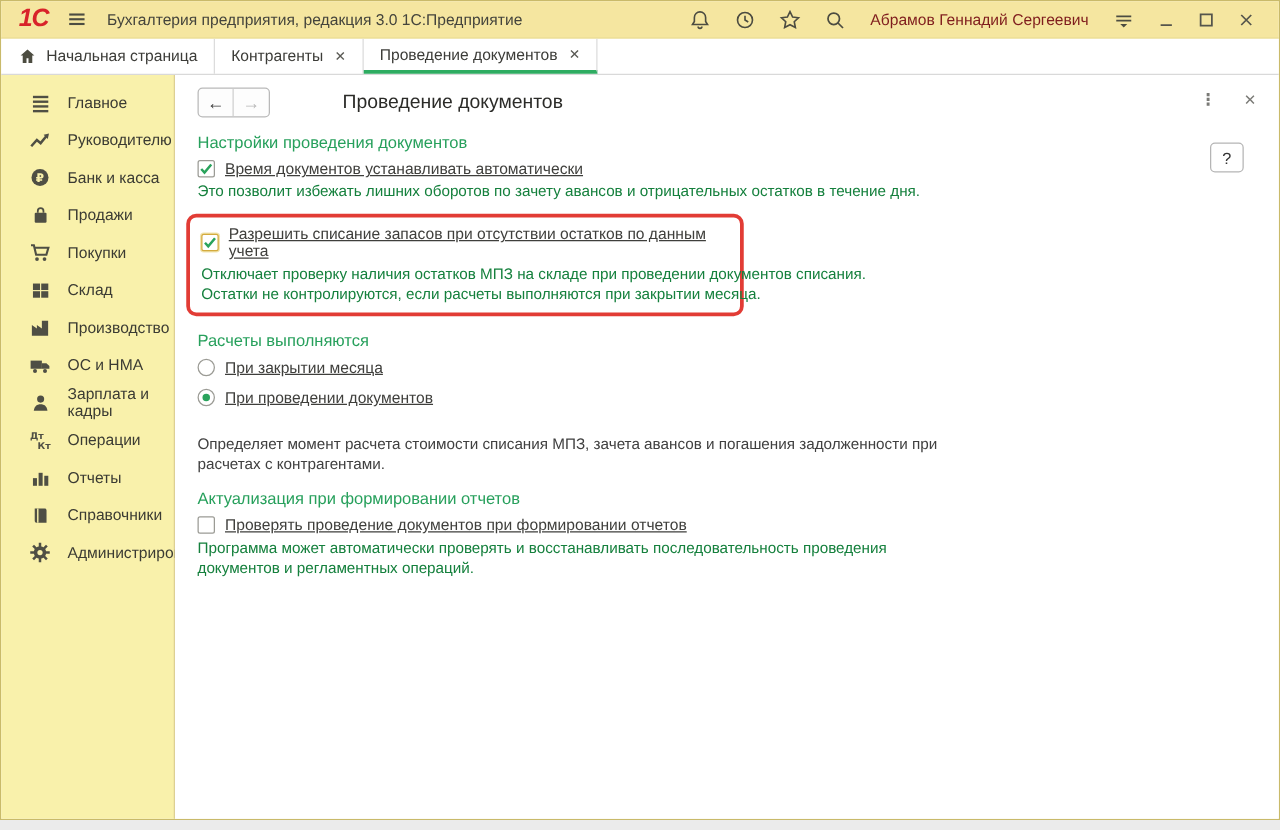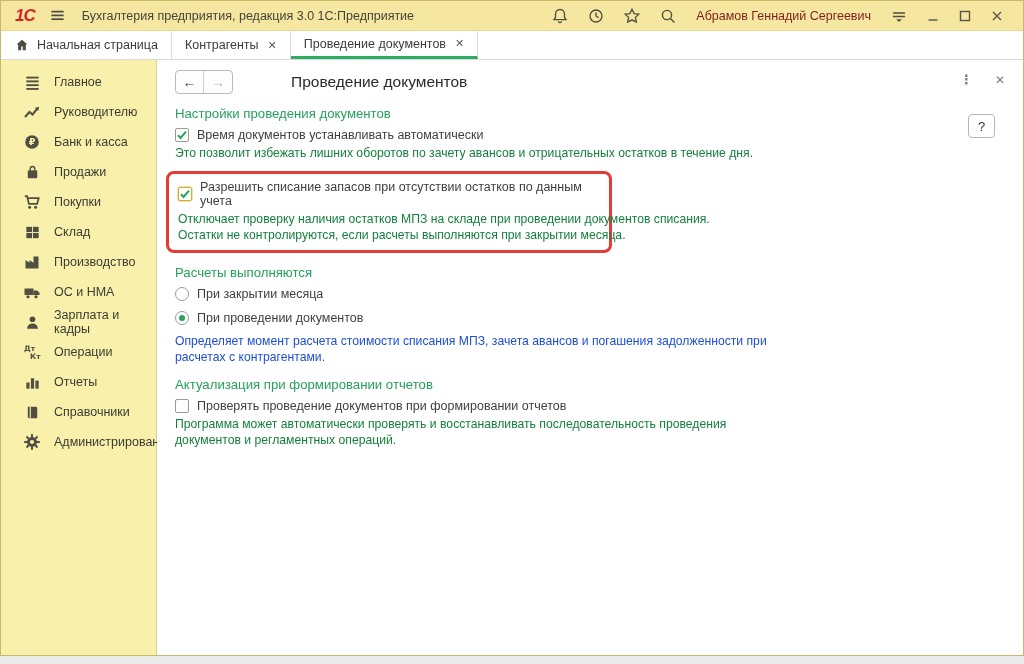--- a/index.html
+++ b/index.html
@@ -15,21 +15,21 @@
     position:absolute; left:0; top:0; width:1024px; height:656px;
     border:1px solid #c9ba6a;
     display:flex; flex-direction:column;
     background:#fff;
   }
   
   .titlebar {
     height:30px; background:#f5e6a0; border-bottom:1px solid #e7d98f;
     display:flex; align-items:center; padding:0 10px 0 14px; flex:0 0 auto;
   }
-  .logo { color:#d8232a; font-weight:bold; font-style:italic; font-size:17px; letter-spacing:-1px; margin-right:14px; cursor:default;}
+  .logo { color:#d8232a; font-weight:bold; font-style:italic; font-size:20px; letter-spacing:-1px; margin-right:14px; cursor:default;}
   .tb-icon { width:18px; height:18px; display:inline-flex; align-items:center; justify-content:center; margin:0 9px; flex:0 0 auto;}
   .tb-icon svg { display:block; }
   .tb-title { margin-left:6px; color:#44443c; white-space:nowrap; }
   .tb-spacer { flex:1; }
   .tb-user { color:#7f1d1d; margin:0 10px; white-space:nowrap; }
   .winctl { margin:0 7px; }
   
   .tabbar {
     height:29px; background:#ffffff; border-bottom:1px solid #d9d9d9;
     display:flex; align-items:stretch; flex:0 0 auto;
@@ -37,21 +37,21 @@
   .tab {
     display:flex; align-items:center; gap:7px; padding:0 13px;
     border-right:1px solid #dcdcdc; color:#3c3c38; white-space:nowrap;
     position:relative; cursor:default;
   }
   .tab.active { border-bottom:3px solid #2eac61; }
   .tab .tclose { color:#5a5a55; font-size:11px; margin-left:2px; }
   
   .main { flex:1; display:flex; min-height:0; }
   .sidebar {
-    width:156px; flex:0 0 auto; background:#f9f1ab; border-right:1px solid #ddd093;
+    width:139px; flex:0 0 auto; background:#f9f1ab; border-right:1px solid #ddd093;
     padding-top:7px;
   }
   .side-item { height:30px; display:flex; align-items:center; gap:13px; padding-left:22px; cursor:default; }
   .side-item .sicon { width:18px; height:18px; flex:0 0 auto; display:flex; align-items:center; justify-content:center;}
   .side-item .slabel { color:#3b3b33; }
   
   .content { flex:1; background:#fff; position:relative; padding:0 0 0 18px; }
   .content-head { display:flex; align-items:center; padding-top:9px; height:34px; }
   .nav-group {
     display:flex; border:1px solid #b9b9b9; border-radius:4px; overflow:hidden; background:#fdfdfd;
@@ -63,21 +63,21 @@
   .head-right { position:absolute; right:18px; top:12px; display:flex; gap:22px; align-items:center; color:#7a7a76; }
   .more-dots { font-size:13px; font-weight:bold; letter-spacing:0; }
   .panel-close { font-size:12px; }
   .help-btn {
     position:absolute; right:28px; top:54px; width:27px; height:24px;
     background:#fff; border:1px solid #b5b5b5; border-radius:4px;
     font-size:13px; color:#333; display:flex; align-items:center; justify-content:center;
     font-family:inherit;
   }
   .sec-h { color:#27a05c; font-weight:normal; font-size:13.2px; margin:12px 0 7px; }
-  .opt-row { display:flex; align-items:center; gap:8px; margin:3px 0 3px; }
+  .opt-row { display:flex; align-items:center; gap:8px; margin:3px 0 3px;text-decoration:underline; }
   .cb {
     width:14px; height:14px; background:#fff; border:1px solid #9b9b95; border-radius:2px;
     display:flex; align-items:center; justify-content:center; flex:0 0 auto;
   }
   .cb.focused { border-color:#d4ab3e; box-shadow:0 0 0 1px #f1e3ad; }
   .rb {
     width:14px; height:14px; background:#fff; border:1px solid #9b9b95; border-radius:50%;
     display:flex; align-items:center; justify-content:center; flex:0 0 auto;
   }
   .rb .dot { width:6px; height:6px; border-radius:50%; background:#2aa35c; }
@@ -372,21 +372,21 @@
       <div class="opt-row" style="margin-bottom:10px;">
         <span class="rb"></span>
         <span class="opt-label">При закрытии месяца</span>
       </div>
       <div class="opt-row">
         <span class="rb">
             <span class="dot"></span>
           </span>
         <span class="opt-label">При проведении документов</span>
       </div>
-      <div class="hint" style="margin-top:8px;color:#1d4ed8;">
+      <div class="hint" style="margin-top:22px;color:#404040;">
         <div>Определяет момент расчета стоимости списания МПЗ, зачета авансов и погашения задолженности при</div>
         <div>расчетах с контрагентами.</div>
       </div>
 
       <div class="sec-h">Актуализация при формировании отчетов</div>
 
       <div class="opt-row">
         <span class="cb"></span>
         <span class="opt-label">Проверять проведение документов при формировании отчетов</span>
       </div>

